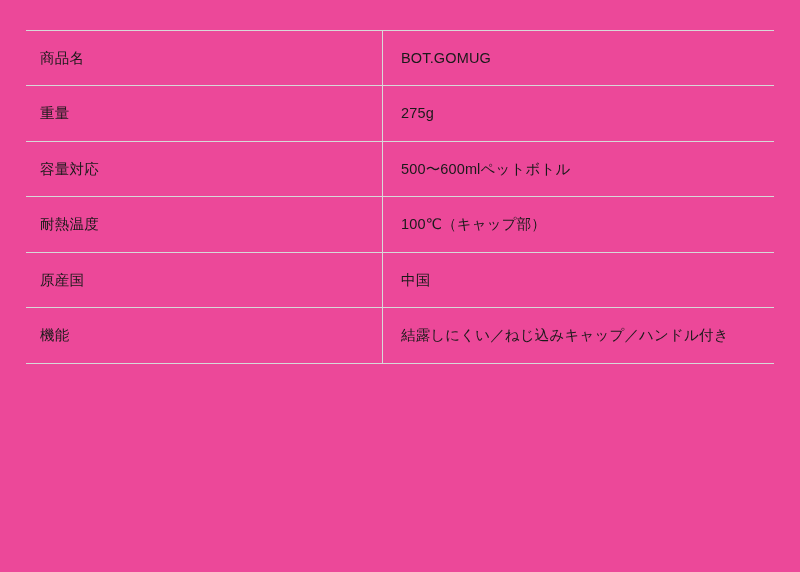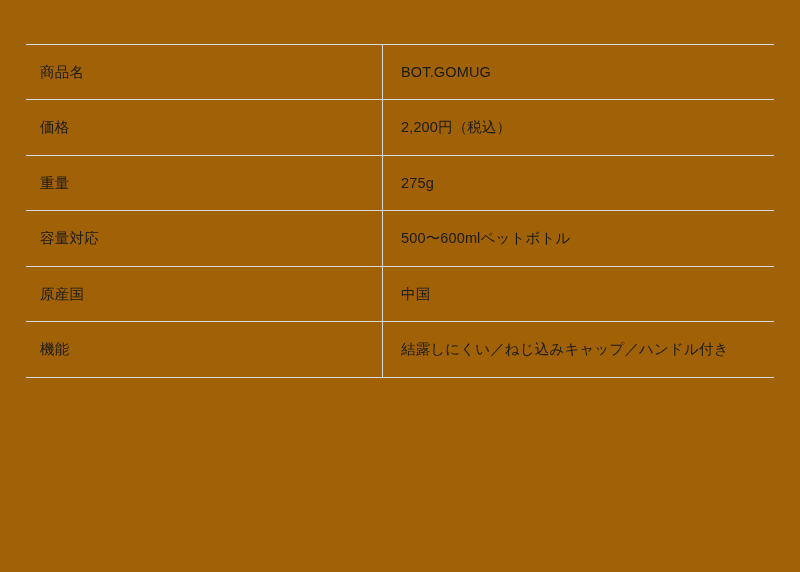--- a/index.html
+++ b/index.html
@@ -11,22 +11,22 @@
     height: 572px;
     background: #ffffff;
     font-family: "Liberation Sans", "DejaVu Sans", sans-serif;
     color: #1a1a1a;
     overflow: hidden;
   }
   .page {
     width: 800px;
     height: 572px;
     box-sizing: border-box;
-    padding: 44px 26px 26px 26px;
-    background: #a16207;
+    padding: 30px 26px 26px 26px;
+    background: #ec4899;
   }
   table.spec {
     width: 748px;
     border-collapse: collapse;
     table-layout: fixed;
     font-size: 14.5px;
   }
   table.spec tr {
     border-top: 1px solid #d8d8d8;
   }
@@ -63,43 +63,43 @@
   <table class="spec">
     <tbody>
 
       <tr>
         <th>商品名</th>
         <td>
           <span class="val-line">BOT.GOMUG</span>
         </td>
       </tr>
 
-      <tr>
-        <th>価格</th>
-        <td>
-          <span class="val-line">2,200円（税込）</span>
-        </td>
-      </tr>
 
 
       <tr>
         <th>重量</th>
         <td>
           <span class="val-line">275g</span>
         </td>
       </tr>
 
       <tr>
         <th>容量対応</th>
         <td>
           <span class="val-line">500〜600mlペットボトル</span>
         </td>
       </tr>
 
 
+      <tr>
+        <th>耐熱温度</th>
+        <td>
+          <span class="val-line">100℃（キャップ部）</span>
+        </td>
+      </tr>
 
       <tr>
         <th>原産国</th>
         <td>
           <span class="val-line">中国</span>
         </td>
       </tr>
 
       <tr>
         <th>機能</th>

